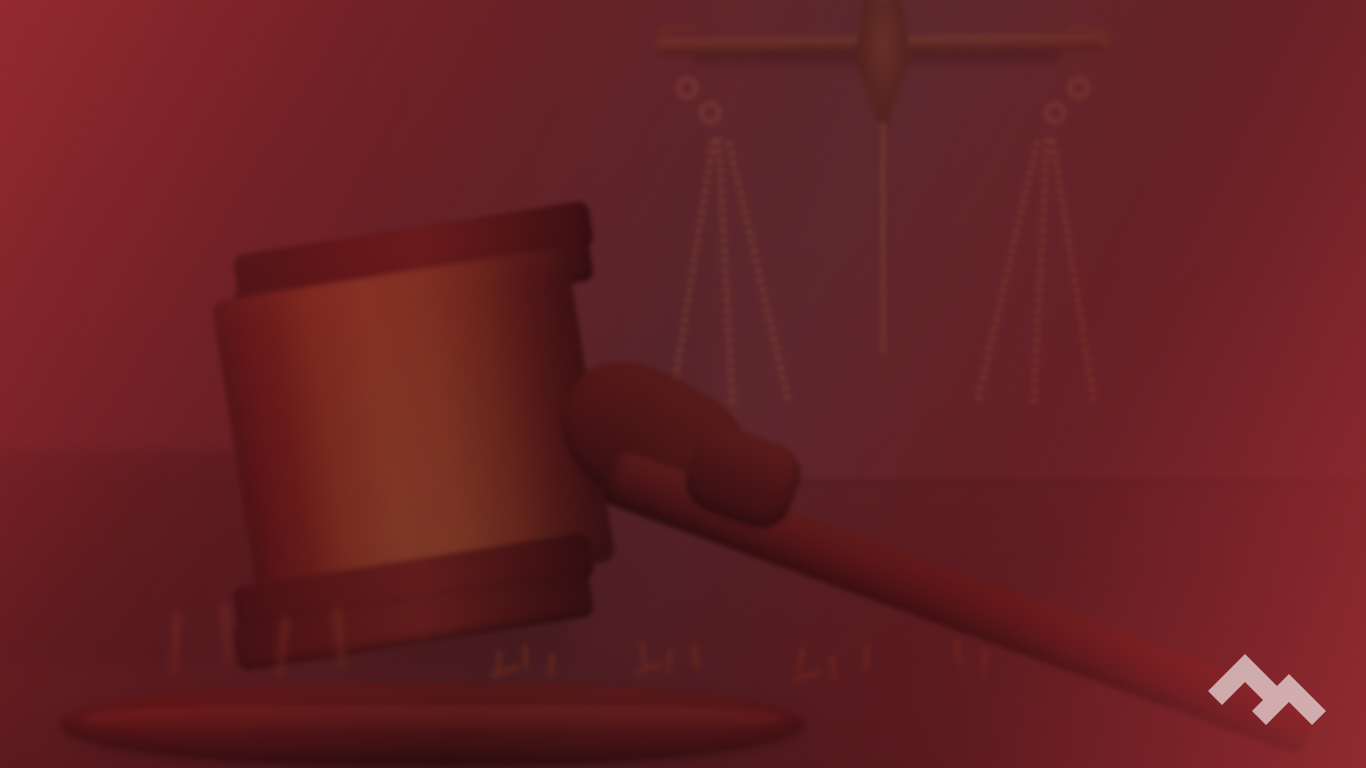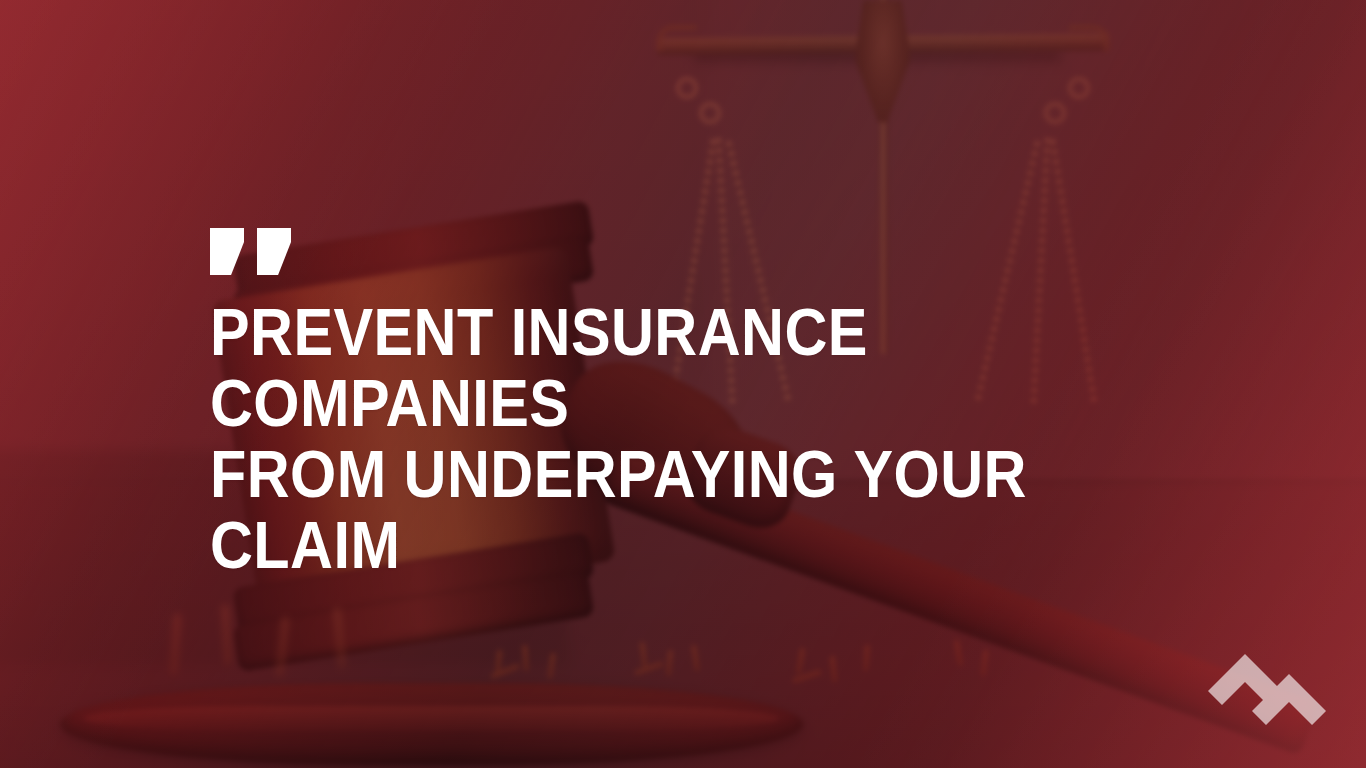--- a/index.html
+++ b/index.html
@@ -344,28 +344,20 @@
         <div class="paper" style="left:62%; top:6%;  transform:rotate(-5deg);"></div>
       </div>
 
     </div>
   </div>
 
   <div class="tint"></div>
   <div class="tint2"></div>
   <div class="sheen"></div>
 
-  <div class="content">
-    <div class="quote-mark">
-      <span></span>
-      <span></span>
-    </div>
-    <h1 class="headline">PREVENT INSURANCE COMPANIES
-FROM UNDERPAYING YOUR CLAIM</h1>
-  </div>
 
   <div class="logo">
     <svg viewBox="0 0 118 92" xmlns="http://www.w3.org/2000/svg" aria-hidden="true">
       <g fill="#ffffff">
         <polygon points="37,6 74,43 60,57 37,34 14,57 0,43"></polygon>
         <polygon points="81,26 118,63 104,77 81,54 58,77 44,63"></polygon>
       </g>
     </svg>
   </div>
 

